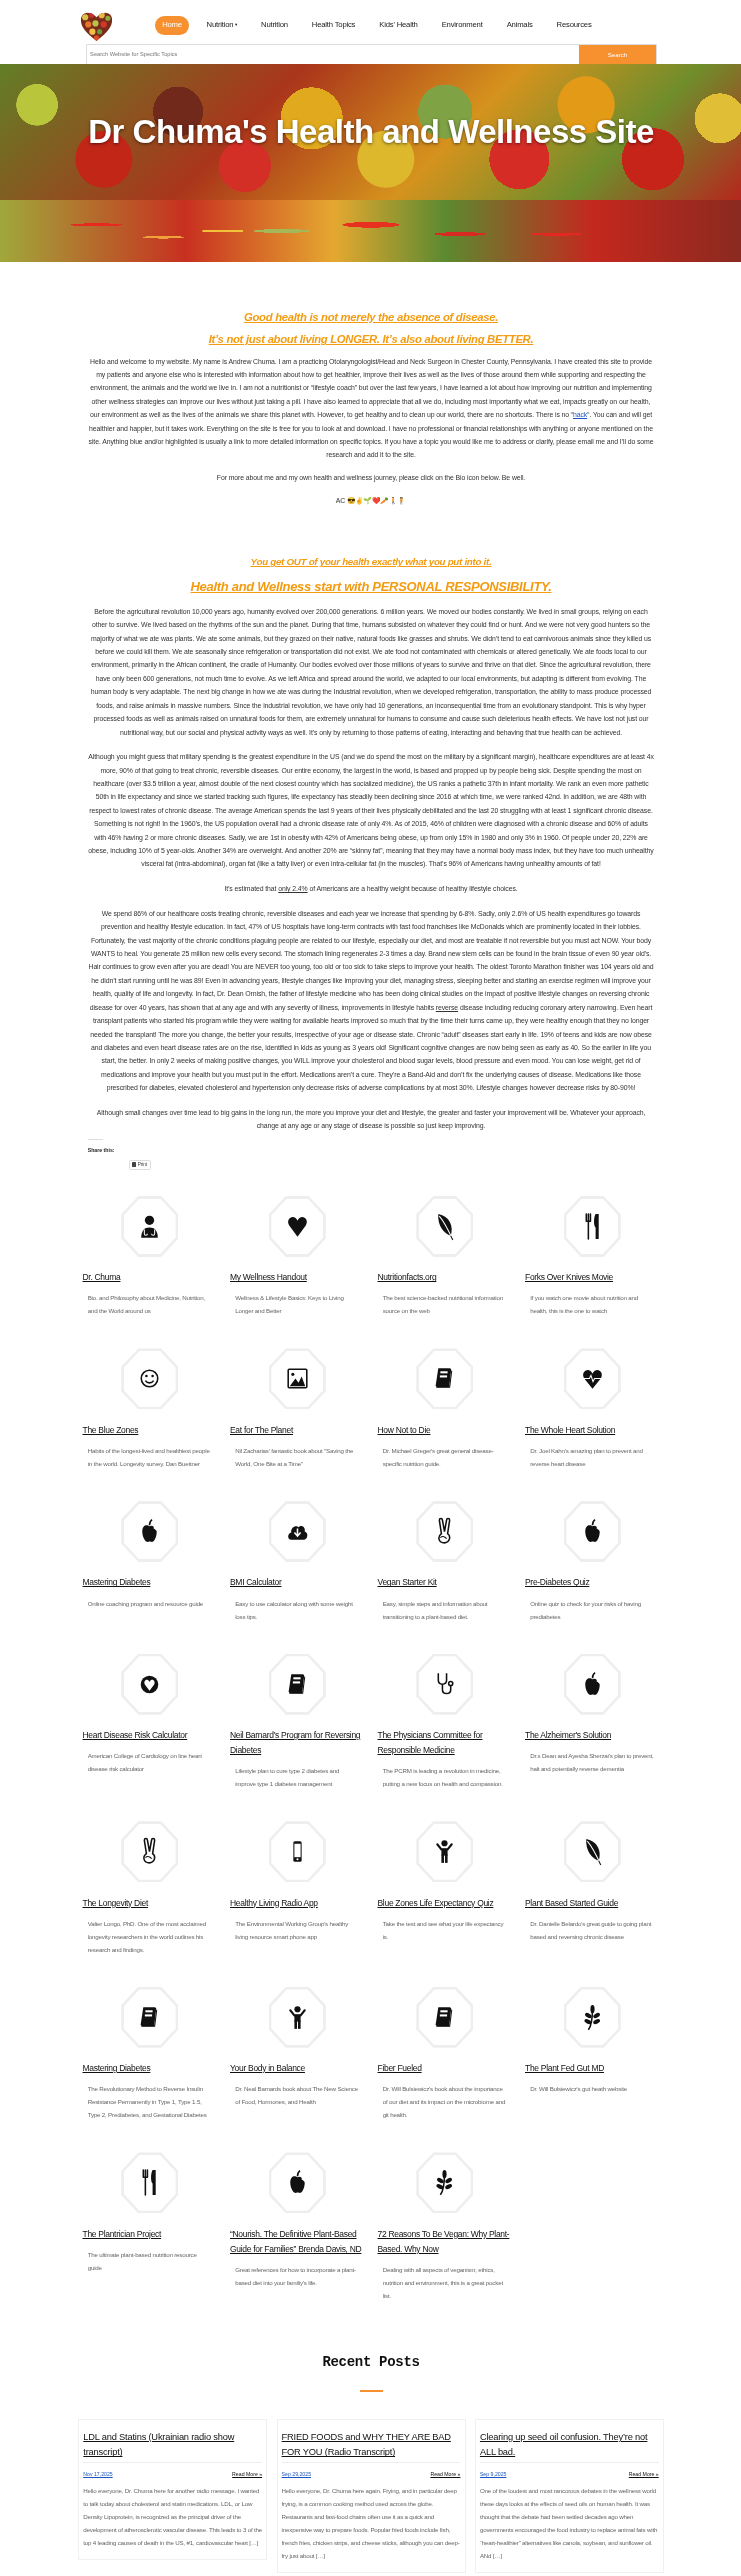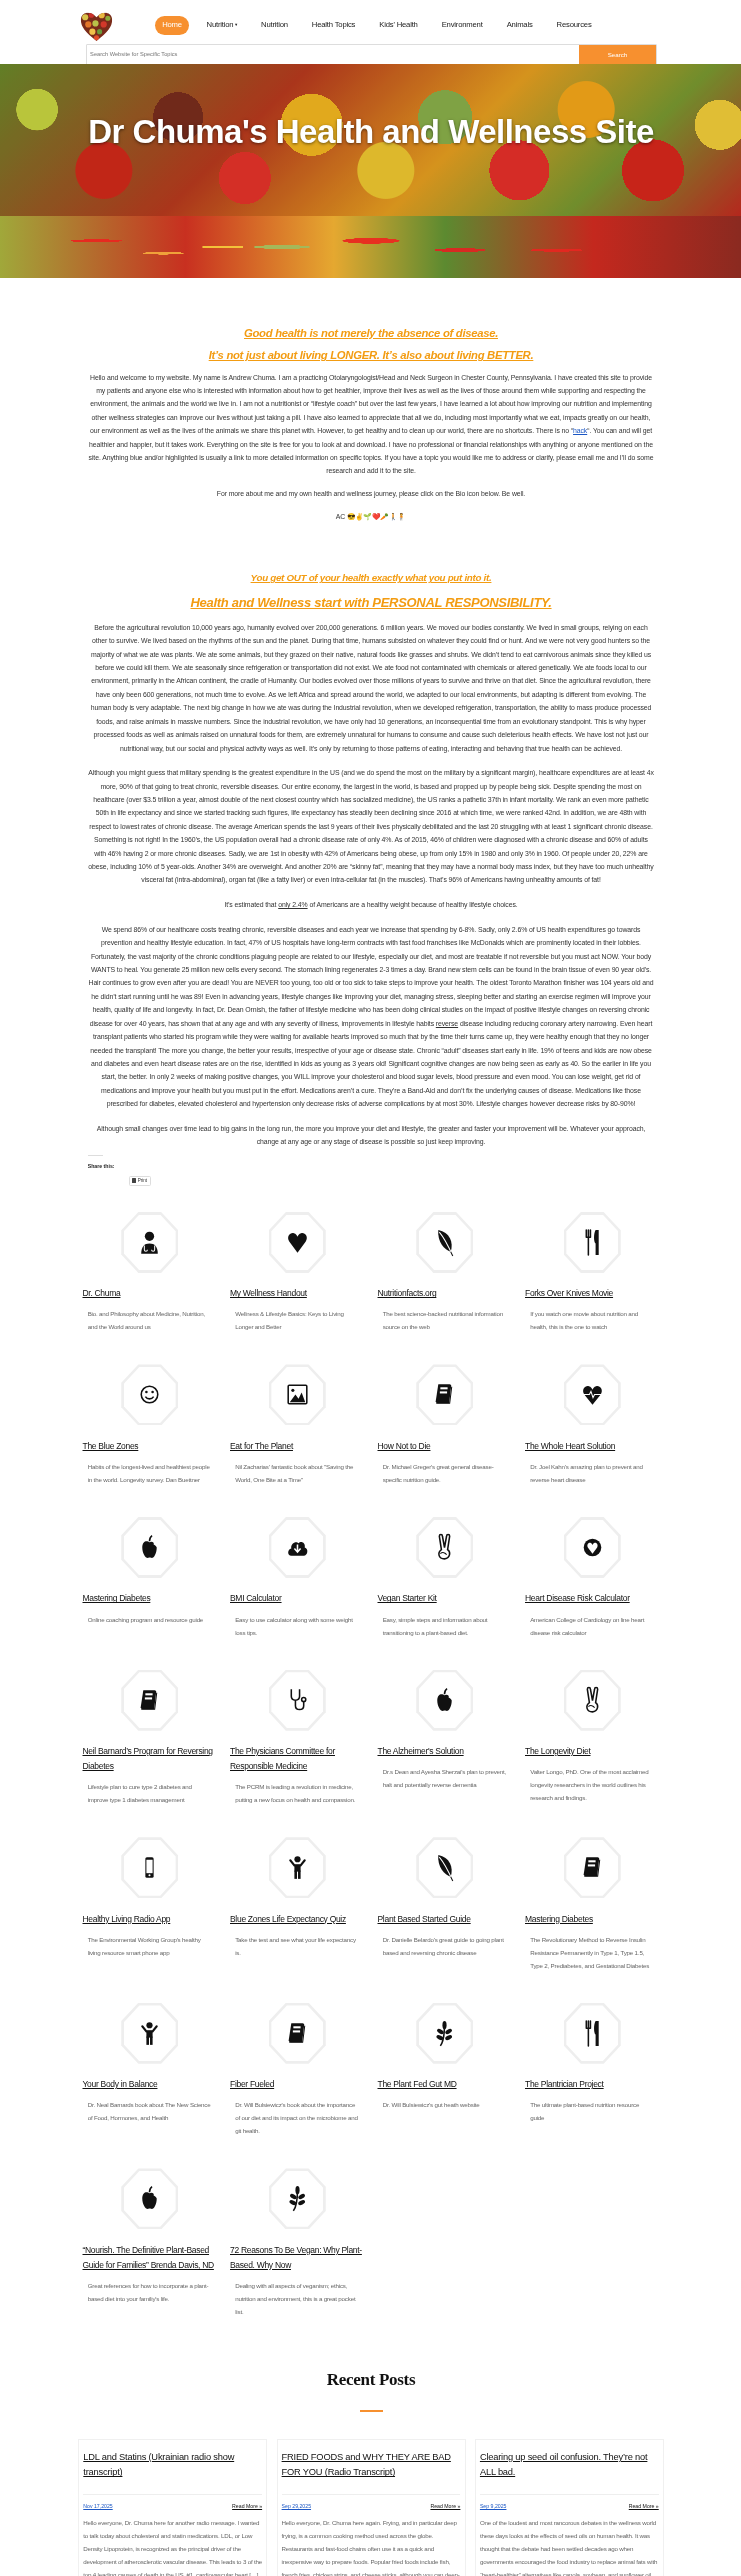--- a/index.html
+++ b/index.html
@@ -13,21 +13,21 @@
   .nav { position: absolute; left: 155px; top: 15.5px; display: flex; align-items: center; }
   .nav-item { font-family: "Liberation Sans", sans-serif; font-size: 7.7px; color: #222; margin-right: 24px; text-decoration: none; line-height: 18.5px; letter-spacing: -0.2px; display: flex; align-items: flex-end; }
   .nav-item.active { background: #f7902f; color: #fff; border-radius: 10.3px; padding: 0 7.2px; height: 19px; margin-right: 17.5px; margin-left: 0; }
   .nav-item .caret { font-size: 4.6px; margin-left: 1.5px; }
   .nav-item:last-child { margin-right: 0; }
   .search { position: absolute; left: 86px; top: 44px; width: 571px; height: 20.6px; display: flex; border: 0.5px solid #ddd; border-radius: 1px; }
   .search input { flex: 1; border: none; padding: 0 3.1px; font-size: 5.7px; color: #666; font-family: "Liberation Sans", sans-serif; outline: none; }
   .search button { width: 77px; background: #f7902f; color: #fff; border: none; font-size: 6.2px; font-family: "Liberation Sans", sans-serif; }
 
   
-  .hero { height: 152px; position: relative; overflow: hidden;
+  .hero { height: 136px; position: relative; overflow: hidden;
     background:
       radial-gradient(circle at 5% 30%, #c9d640 0 20.6px, transparent 21px),
       radial-gradient(circle at 14% 70%, #d22a1a 0 28px, transparent 29px),
       radial-gradient(circle at 24% 35%, #7a2d1d 0 25px, transparent 25px),
       radial-gradient(circle at 33% 75%, #e6342a 0 26px, transparent 26px),
       radial-gradient(circle at 42% 40%, #f5b820 0 31px, transparent 31px),
       radial-gradient(circle at 52% 70%, #f0c830 0 28px, transparent 29px),
       radial-gradient(circle at 60% 35%, #8ab04a 0 27px, transparent 27px),
       radial-gradient(circle at 70% 70%, #e8302a 0 30px, transparent 30px),
       radial-gradient(circle at 79% 30%, #f6a81a 0 28px, transparent 29px),
@@ -74,25 +74,25 @@
   .card { }
   .octa { width: 57px; height: 61px; margin: 0 auto; position: relative; display: flex; align-items: center; justify-content: center; }
   .octa::before { content: ""; position: absolute; inset: 0; background: #eee; clip-path: polygon(30% 0, 70% 0, 100% 30%, 100% 70%, 70% 100%, 30% 100%, 0 70%, 0 30%); }
   .octa::after { content: ""; position: absolute; inset: 2.6px; background: #fff; clip-path: polygon(30% 0, 70% 0, 100% 30%, 100% 70%, 70% 100%, 30% 100%, 0 70%, 0 30%); }
   .octa svg { position: relative; z-index: 2; width: 23px; height: 31px; }
   .card-title { display: block; margin-top: 13.4px; font-size: 8.5px; color: #111; text-decoration: underline; line-height: 15px; letter-spacing: -0.3px; font-family: "Liberation Sans", sans-serif; }
   .card-desc { margin-top: 6.2px; font-size: 6.2px; line-height: 13px; color: #666; letter-spacing: -0.2px; padding: 0 5.2px; }
 
   
   .recent { margin-top: 52px; text-align: center; }
-  .recent-title { font-size: 17px; color: #111; font-family: Liberation Serif, serif; letter-spacing: -0.3px; }
+  .recent-title { font-size: 14px; color: #111; font-family: Liberation Mono, monospace; letter-spacing: -0.3px; }
   .recent-bar { width: 23px; height: 2.1px; background: #f7902f; margin: 19.6px auto 0; }
   .posts { width: 598px; margin: 27px auto 0; display: flex; gap: 9.3px; align-items: flex-start; padding: 0 6.2px; }
   .post { flex: 1; border: 1.5px solid #f0f0f0; background: #fff; padding: 10.3px 4.1px 9.3px 4.1px; text-align: left; }
-  .post-title { font-size: 9.3px; line-height: 15.5px; color: #111; text-decoration: underline; display: block; letter-spacing: -0.2px; padding-bottom: 13px; border-bottom: 0.5px solid #eee; }
+  .post-title { font-size: 9.3px; line-height: 15.5px; color: #111; text-decoration: underline; display: block; letter-spacing: -0.2px; padding-bottom: 1px; border-bottom: 0.5px solid #eee; }
   .post-meta { display: flex; justify-content: space-between; margin-top: 8.2px; font-size: 5.2px; }
   .post-date { color: #1a56c4; text-decoration: underline; }
   .post-more { color: #111; text-decoration: underline; }
   .post-excerpt { margin-top: 7.2px; font-size: 6.2px; line-height: 13px; color: #666; letter-spacing: -0.2px; }
 </style>
 </head>
 <body>
 
 <header class="header">
   <div class="logo">
@@ -292,20 +292,30 @@
     </div>
     <div class="card">
       <a class="octa" href="#">
         <svg viewBox="0 0 44 60">
           <path d="M16 34 L12 8 a3 3 0 0 1 6 0 L22 30 L26 8 a3 3 0 0 1 6 0 L28 34 C34 38 34 50 22 52 C10 52 8 40 16 34 Z" fill="none" stroke="#111" stroke-width="3"></path>
           <path d="M14 42 C18 38 24 40 26 44" stroke="#111" stroke-width="2" fill="none"></path>
         </svg>
       </a>
       <a class="card-title" href="#">Vegan Starter Kit</a>
       <p class="card-desc">Easy, simple steps and information about transitioning to a plant-based diet.</p>
+    </div>
+    <div class="card">
+      <a class="octa" href="#">
+        <svg viewBox="0 0 44 60">
+          <path d="M22 20 C18 16 8 16 8 30 C8 42 15 52 20 50 C22 49 23 49 25 50 C30 52 36 42 36 30 C36 28 32 25 30 24 C32 20 26 17 22 20 Z" fill="#111"></path>
+          <path d="M22 18 C22 12 24 9 27 7" stroke="#111" stroke-width="3" fill="none"></path>
+        </svg>
+      </a>
+      <a class="card-title" href="#">Pre-Diabetes Quiz</a>
+      <p class="card-desc">Online quiz to check for your risks of having prediabetes</p>
     </div>
     <div class="card">
       <a class="octa" href="#">
         <svg viewBox="0 0 44 60">
           <circle cx="22" cy="30" r="17" fill="#111"></circle>
           <path d="M22 42 L13 30 C10 24 15 20 18 21 C20 22 21 23 22 25 C23 23 24 22 26 21 C29 20 34 24 31 30 Z" fill="#fff"></path>
         </svg>
       </a>
       <a class="card-title" href="#">Heart Disease Risk Calculator</a>
       <p class="card-desc">American College of Cardiology on line heart disease risk calculator</p>

